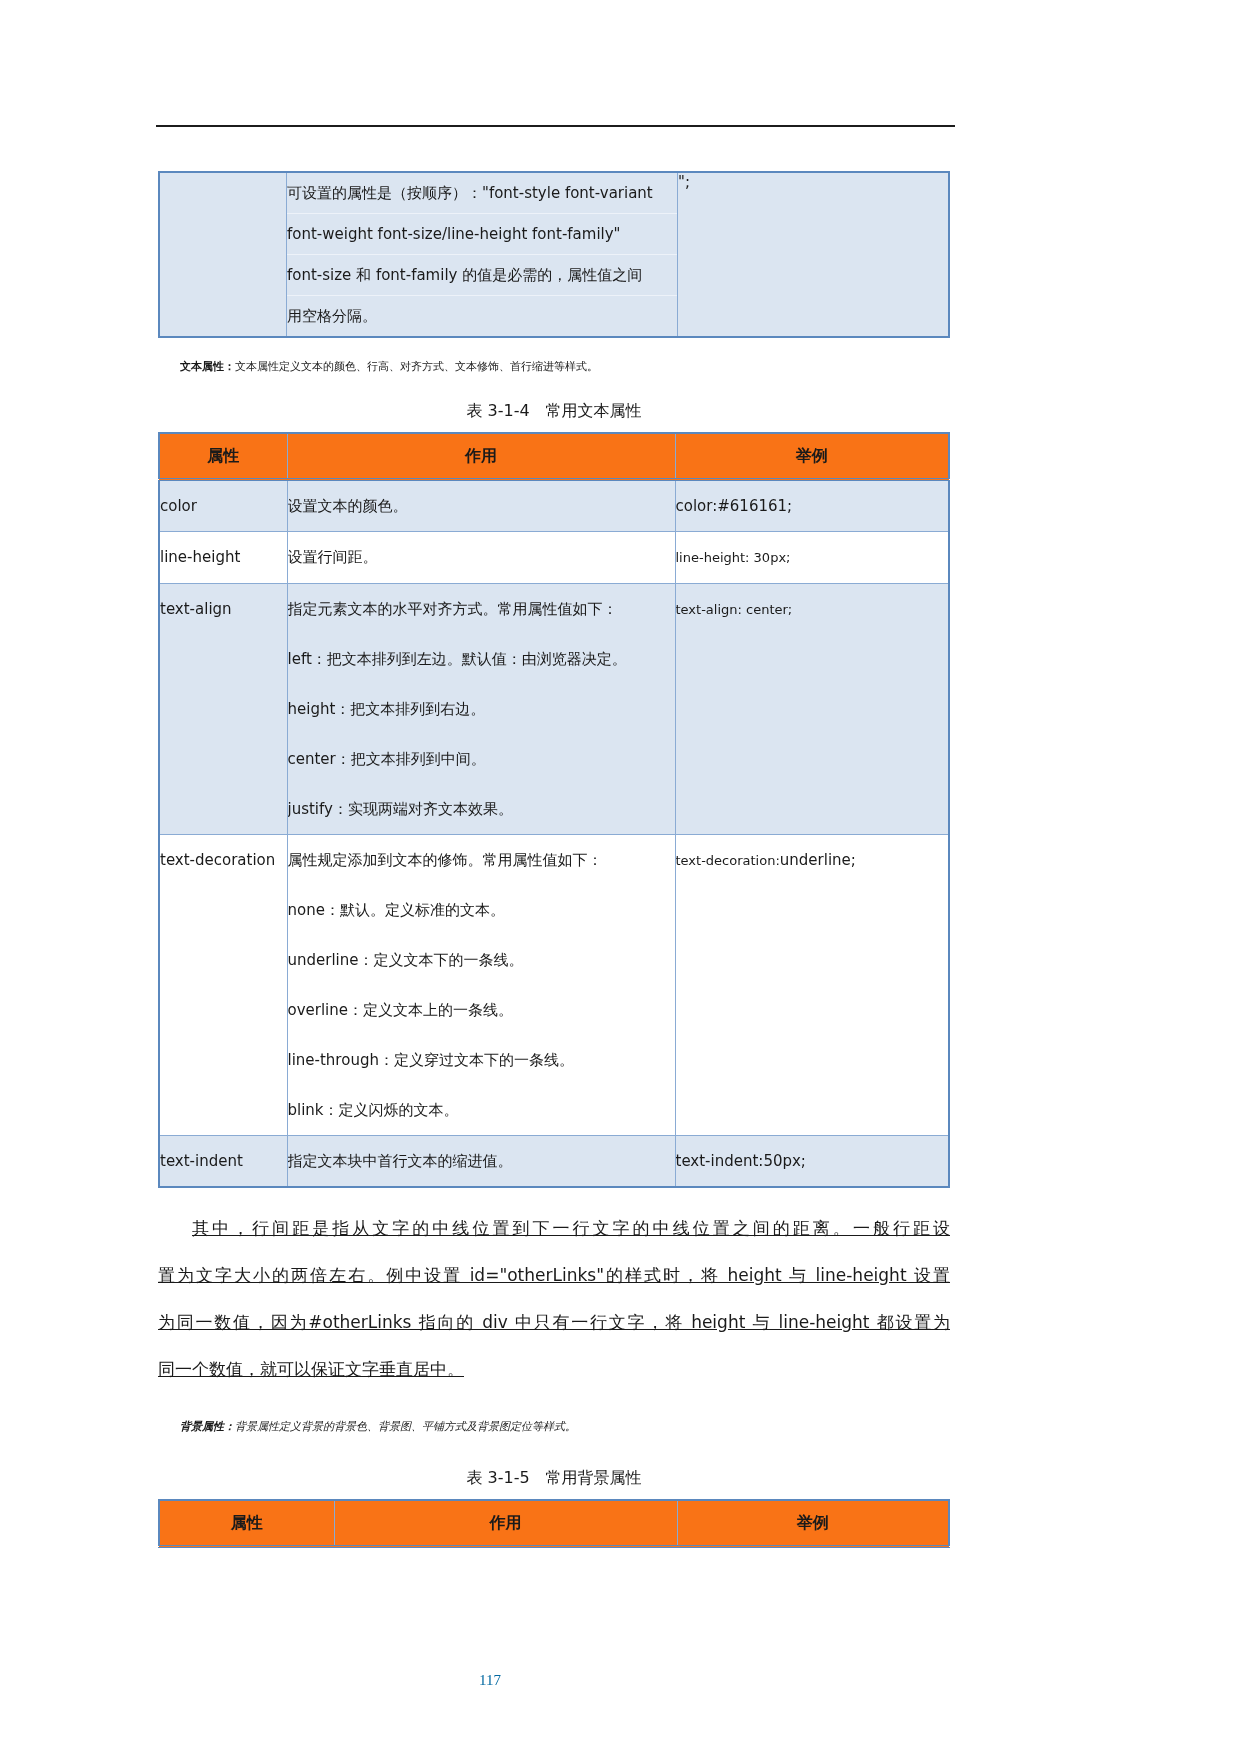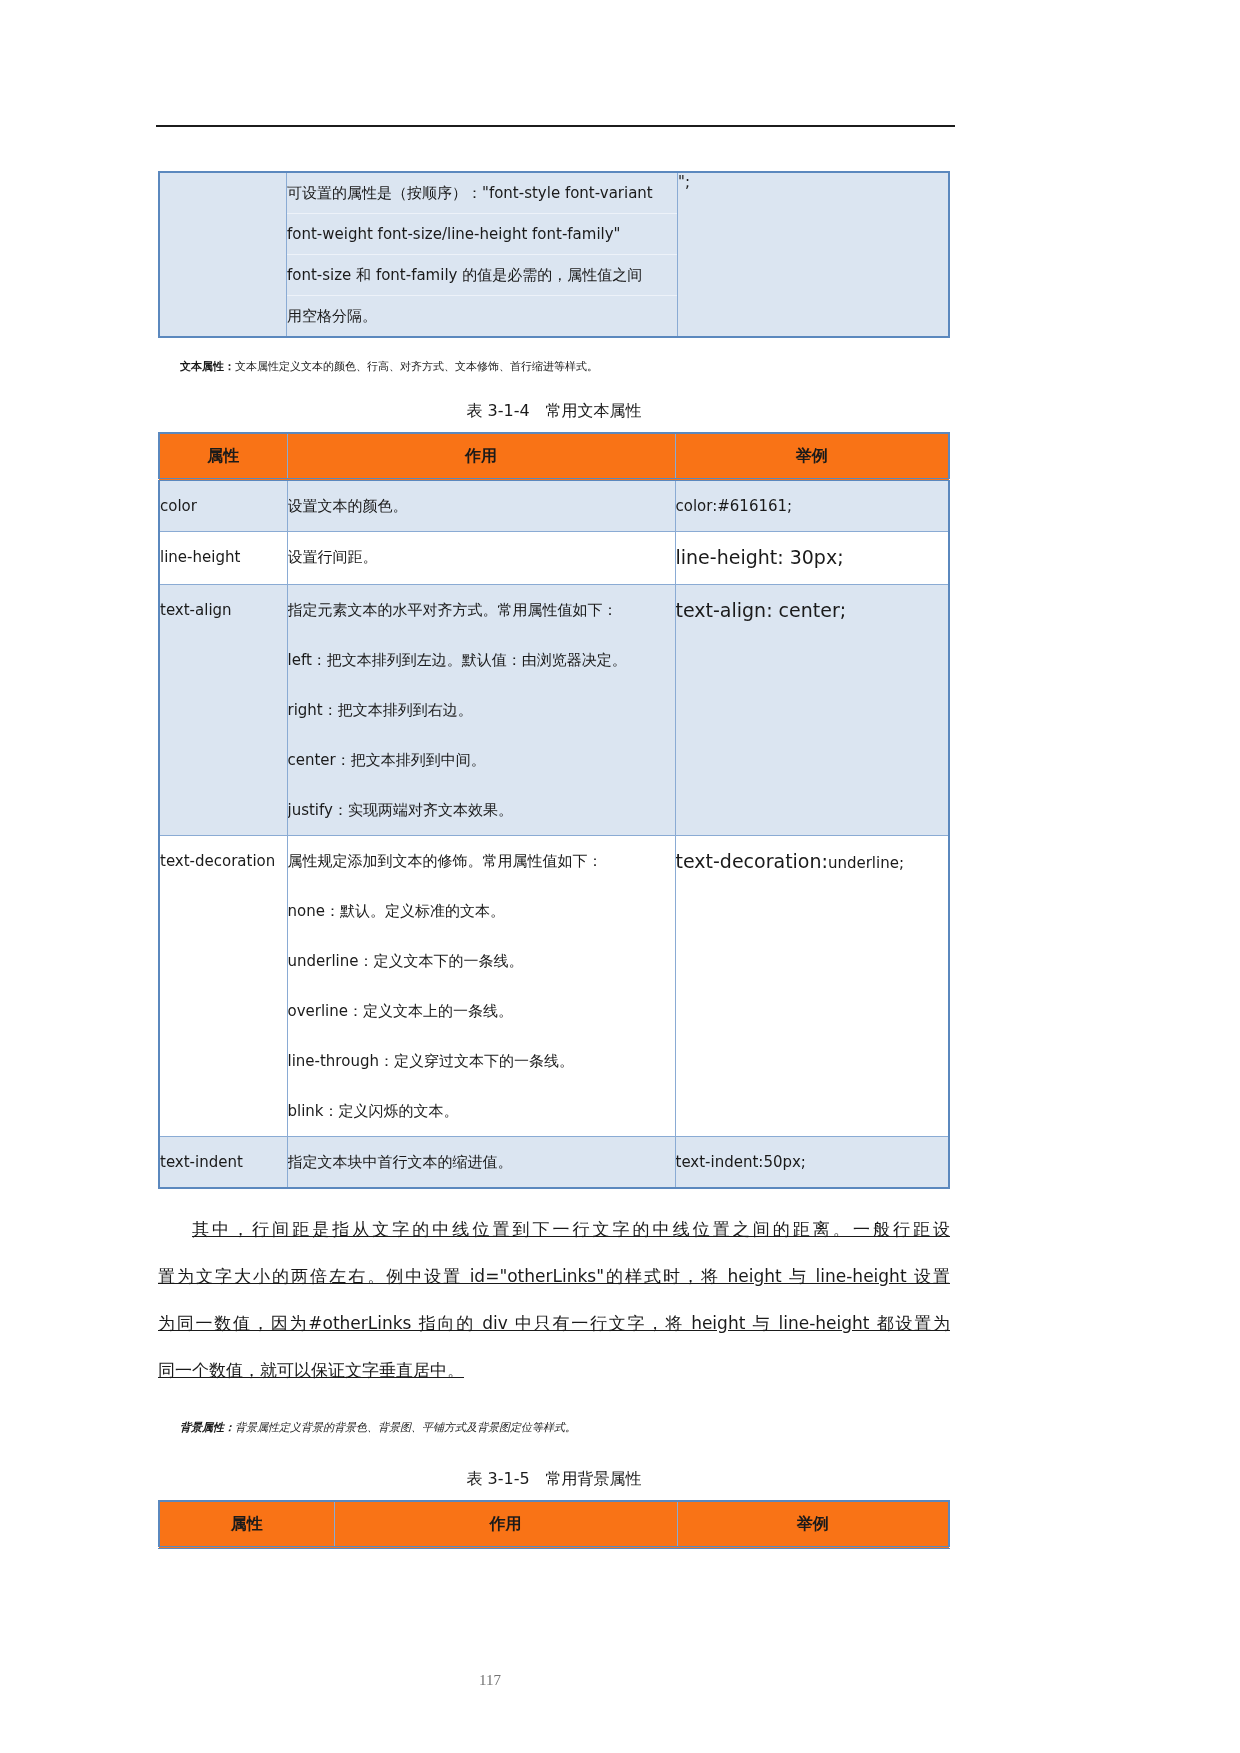--- a/index.html
+++ b/index.html
@@ -36,21 +36,21 @@
   .col-attr{width:128px;}
   .col-desc{width:388px;}
   .col-ex{width:auto;}
   .b-col-attr{width:175px;}
   .b-col-desc{width:343px;}
 
   .attr-cell{padding:0 4px 0 12px;line-height:50px;}
   .desc-cell{padding:0 4px 0 13px;}
   .desc-line{line-height:50px;white-space:nowrap;overflow:hidden;}
   .ex-cell{padding:0 4px 0 9px;line-height:50px;white-space:nowrap;overflow:hidden;}
-  .ex-big{font-size:19px;}
+  .ex-big{font-size:13px;}
   .ex-small{font-size:15px;}
 
   
   .cont-tbl td{background:#dbe5f1;}
   .cont-c1{width:126px;}
   .cont-c2{width:390px;}
   .cont-desc{padding:0 4px 2px 14px;}
   .tline{line-height:40px;white-space:nowrap;overflow:hidden;font-size:15px;}
   .tline.sep{border-top:1px solid #edf2f9;}
   .cont-ex{padding:6px 4px 0 9px;font-size:15px;}
@@ -65,21 +65,21 @@
   .cap1{margin:20px 0 10px 0;}
   .cap2{margin:18px 0 10px 0;}
   .body-par{margin-top:17px;text-decoration:underline;}
   .body-line{font-size:17px;line-height:47px;text-align:justify;}
   .body-line.just{text-align-last:justify;}
   .body-line.first{text-indent:2em;}
   .p-bg{margin:10px 0 0 0;text-indent:2em;line-height:47px;font-style:italic;}
 
   .page-number{
     position:absolute;left:0;top:1672px;width:980px;
-    text-align:center;font-size:15px;color:#737373;
+    text-align:center;font-size:15px;color:#0369a1;
     font-family:"Liberation Serif","DejaVu Serif",serif;
   }
 </style>
 </head>
 <body>
 
 <div class="page">
 
   <div class="header-rule"></div>
 
@@ -130,21 +130,21 @@
             <td class="desc-cell">
               <div class="desc-line">设置行间距。</div>
             </td>
             <td class="ex-cell"><span class="ex-big">line-height: 30px;</span></td>
           </tr>
           <tr class="band">
             <td class="attr-cell">text-align</td>
             <td class="desc-cell">
               <div class="desc-line">指定元素文本的水平对齐方式。常用属性值如下：</div>
               <div class="desc-line">left：把文本排列到左边。默认值：由浏览器决定。</div>
-              <div class="desc-line">right：把文本排列到右边。</div>
+              <div class="desc-line">height：把文本排列到右边。</div>
               <div class="desc-line">center：把文本排列到中间。</div>
               <div class="desc-line">justify：实现两端对齐文本效果。</div>
             </td>
             <td class="ex-cell"><span class="ex-big">text-align: center;</span></td>
           </tr>
           <tr>
             <td class="attr-cell">text-decoration</td>
             <td class="desc-cell">
               <div class="desc-line">属性规定添加到文本的修饰。常用属性值如下：</div>
               <div class="desc-line">none：默认。定义标准的文本。</div>

